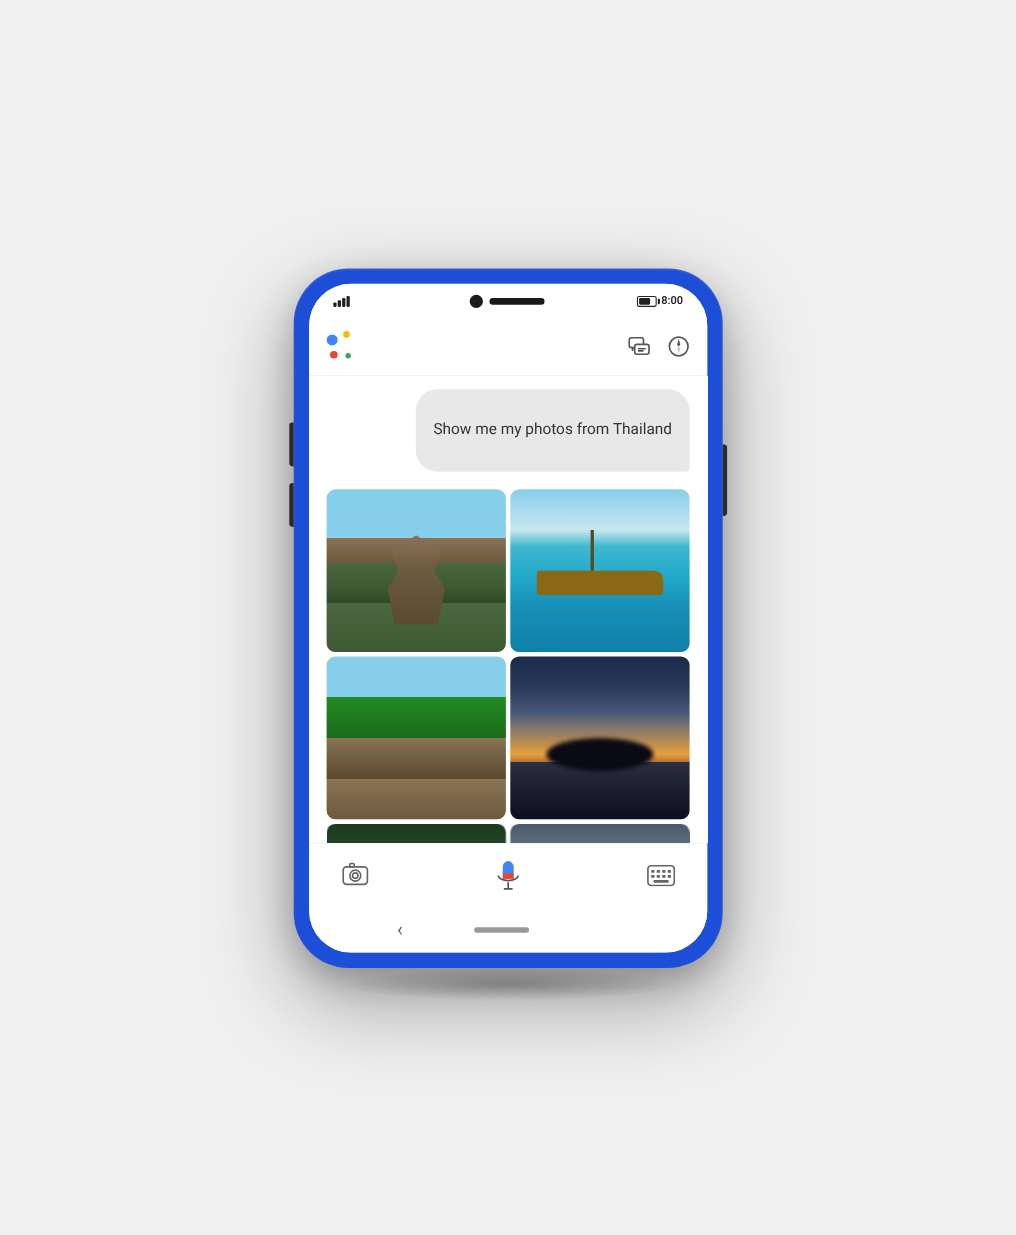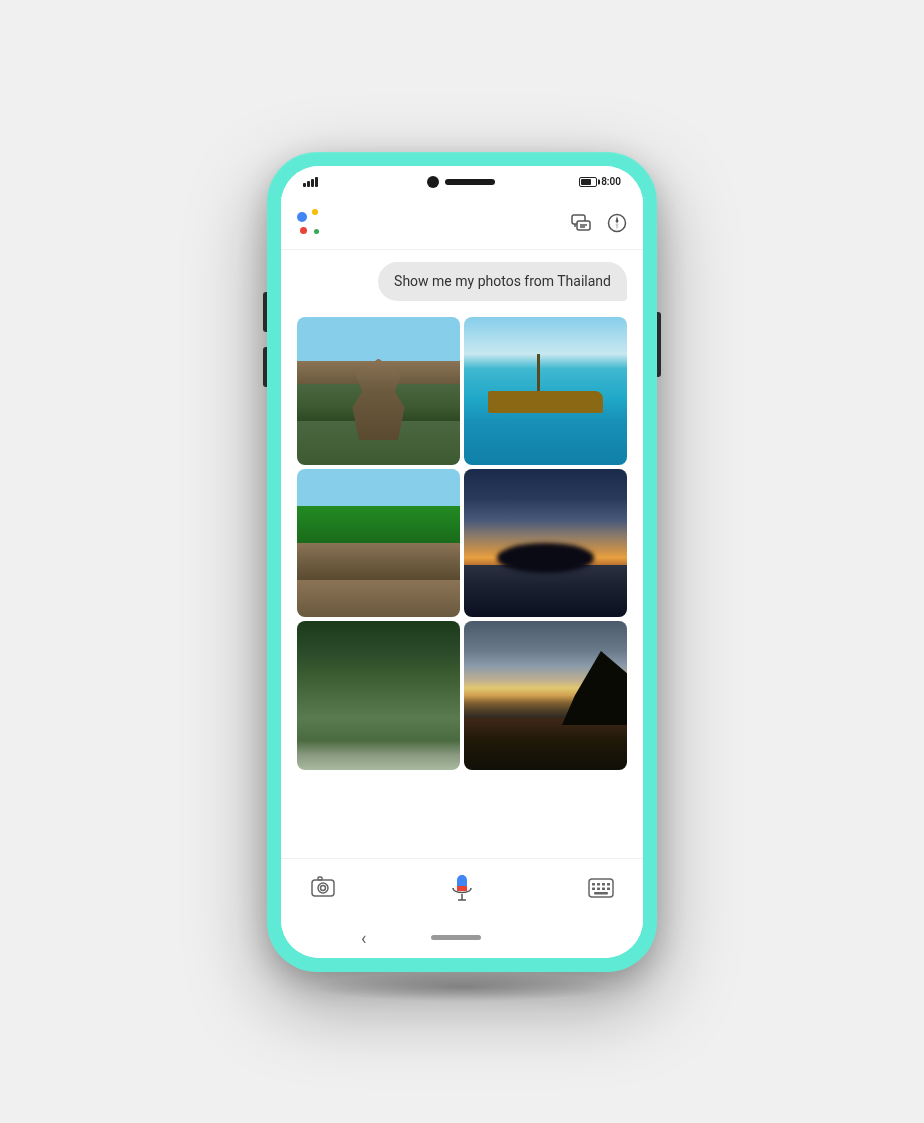--- a/index.html
+++ b/index.html
@@ -17,22 +17,22 @@
       height: 1123px;
       display: flex;
       justify-content: center;
       align-items: center;
       background: transparent;
     }
 
     
     .phone-outer {
       width: 390px;
-      height: 820px;
-      background: #5eead4;
+      height: 636px;
+      background: #1d4ed8;
       border-radius: 50px;
       position: relative;
       box-shadow:
         0 30px 80px rgba(0,0,0,0.35),
         0 10px 30px rgba(0,0,0,0.2),
         inset 0 1px 2px rgba(255,255,255,0.15);
     }
 
     
     .phone-outer::before {
@@ -212,21 +212,21 @@
       display: flex;
       flex-direction: column;
       gap: 12px;
     }
 
     
     .user-bubble {
       align-self: flex-end;
       background: #e8e8e8;
       border-radius: 20px 20px 4px 20px;
-      padding: 10px 16px;
+      padding: 28px 16px;
       max-width: 80%;
       font-size: 14px;
       color: #333;
       line-height: 1.4;
     }
 
     
     .assistant-bubble {
       align-self: flex-start;
       background: #fff;

